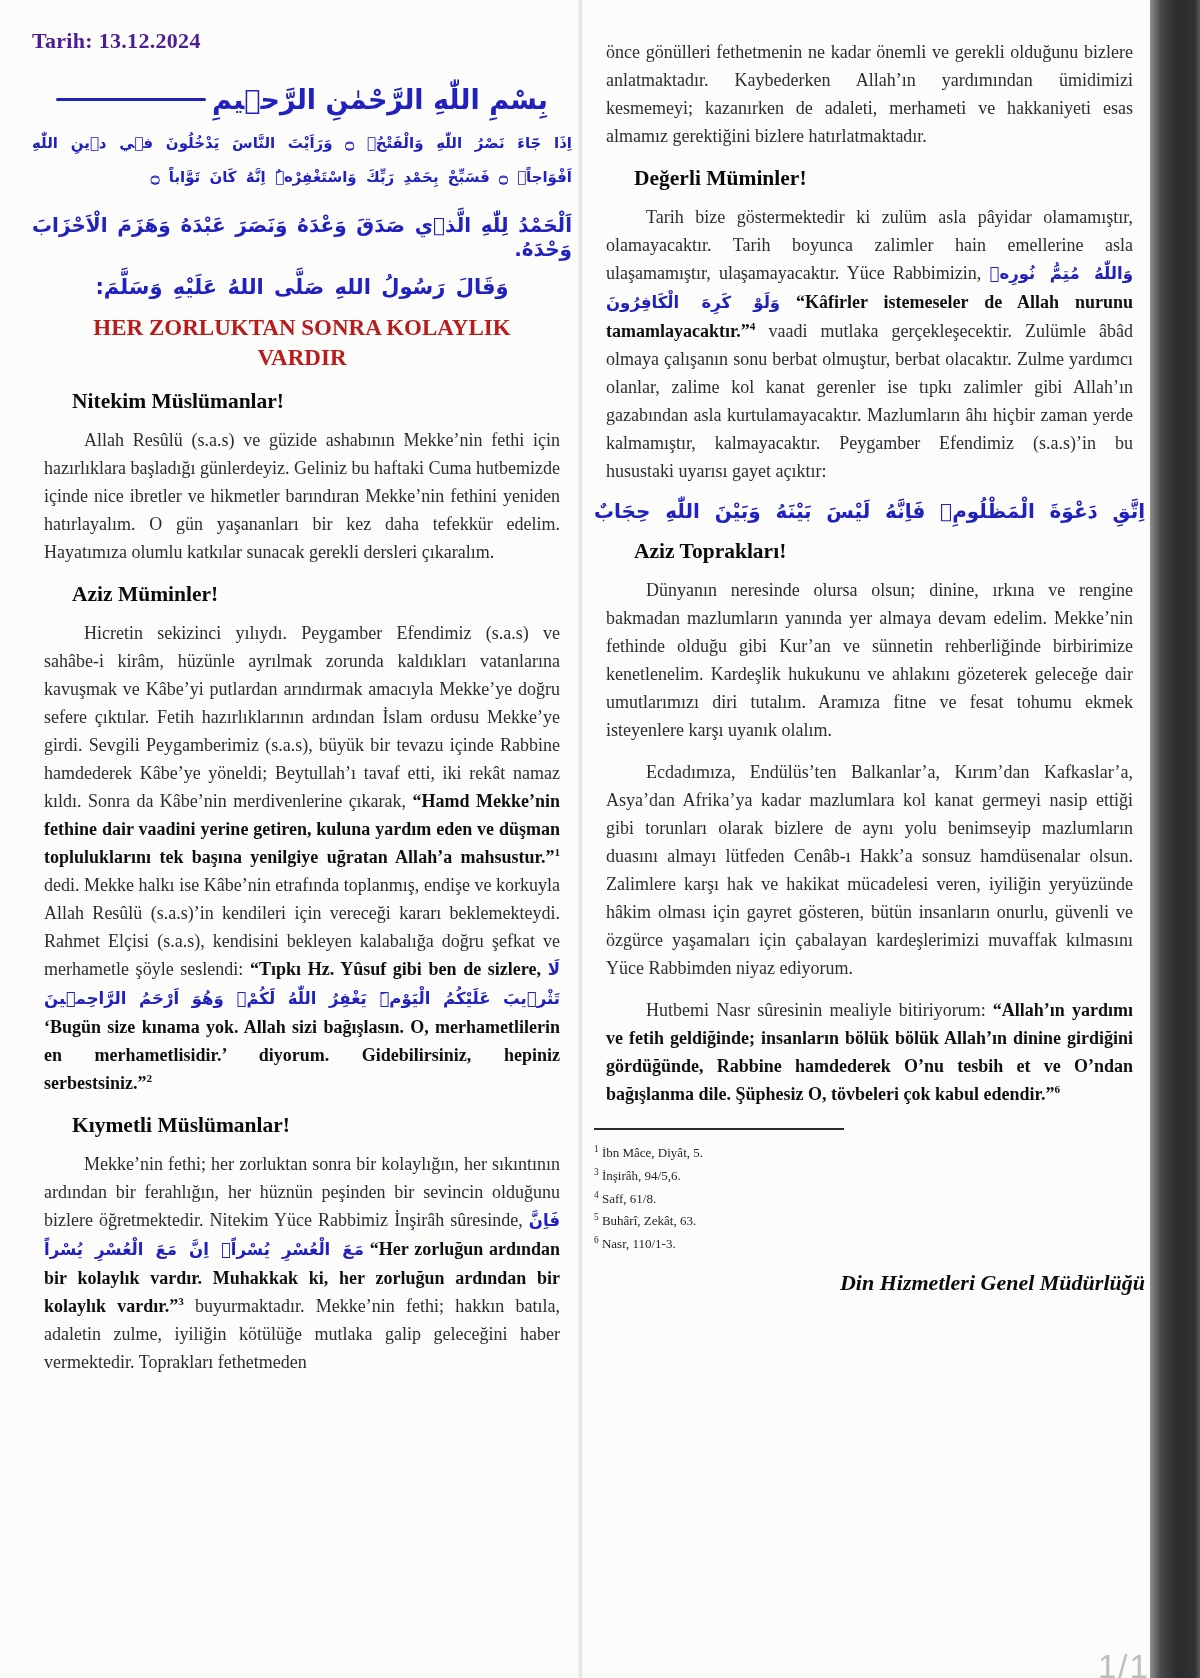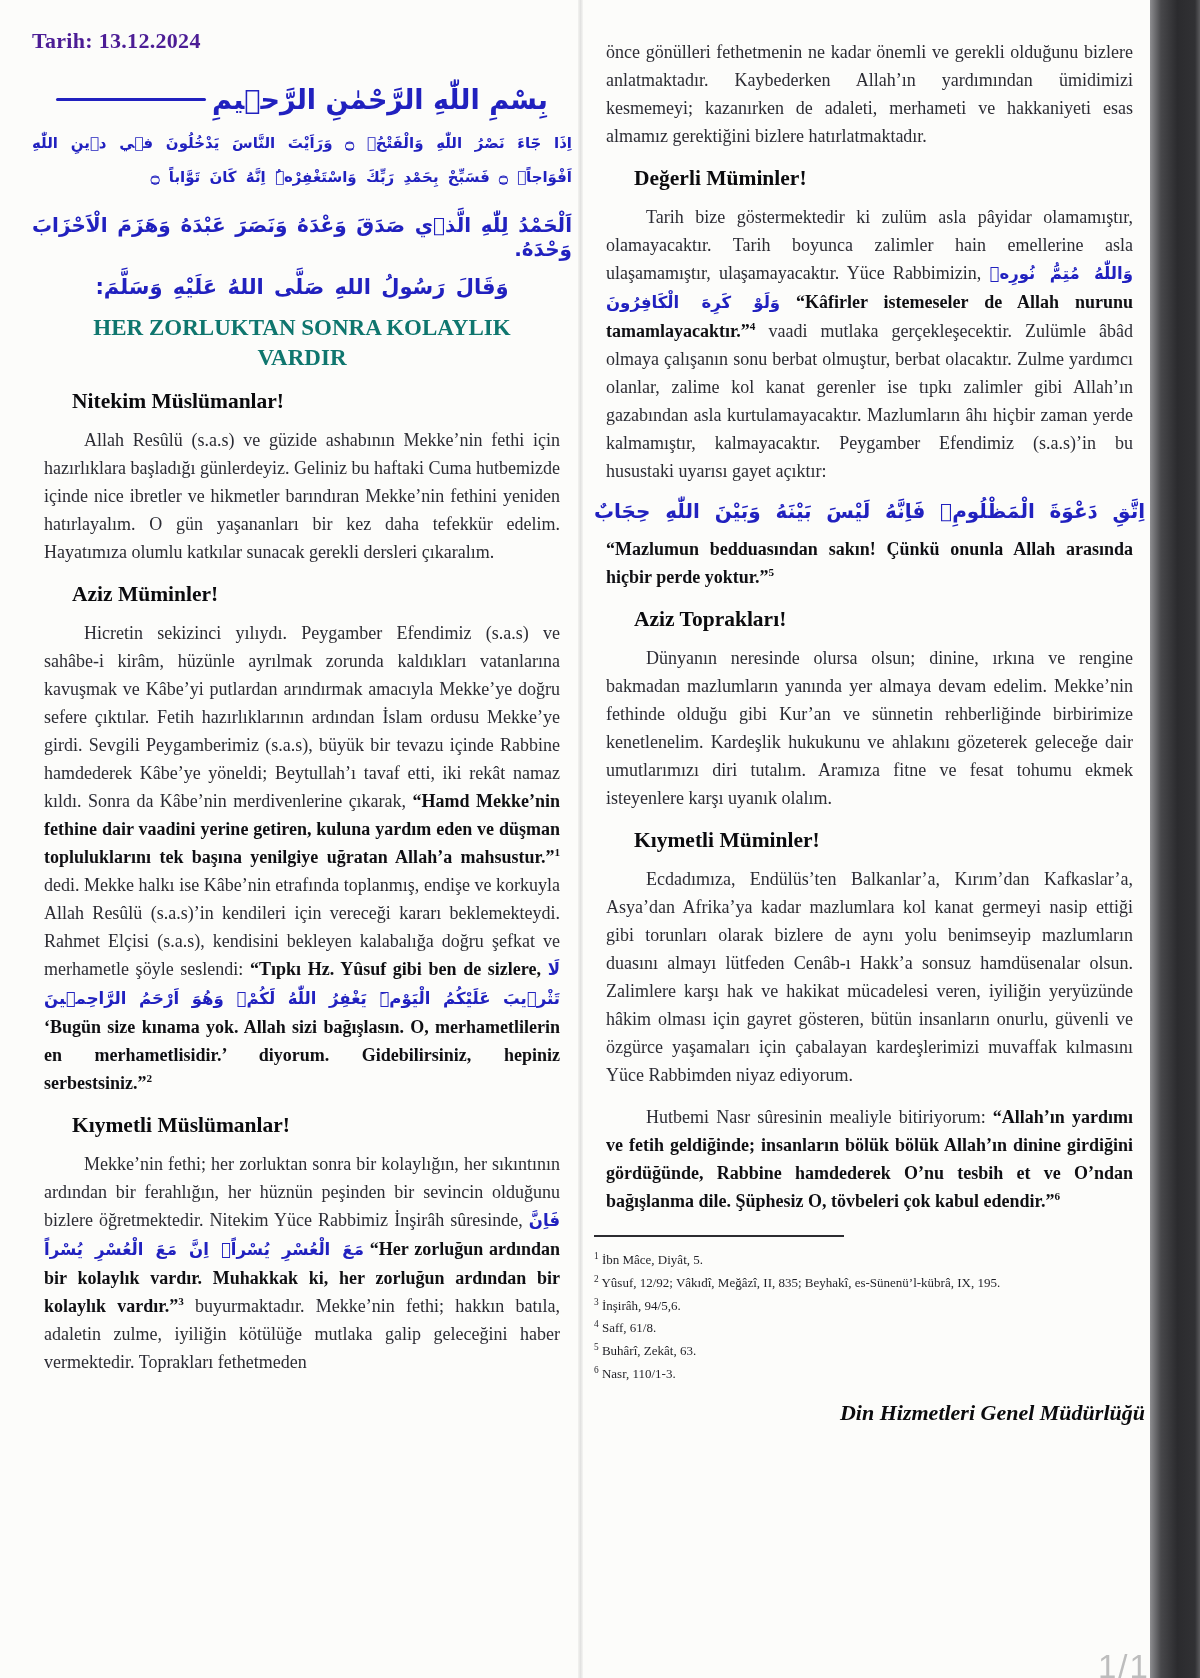--- a/index.html
+++ b/index.html
@@ -22,21 +22,21 @@
   .besmele-row{margin:30px 0 4px;display:flex;justify-content:center;align-items:flex-start;}
   .besmele-line{width:150px;height:3px;background:#2121bf;border-radius:2px;margin-right:6px;margin-top:14px;}
   .besmele-text{font-family:"DejaVu Sans", sans-serif;font-size:27px;font-weight:bold;color:#2121bf;direction:rtl;}
 
   .arabic-block{font-family:"DejaVu Sans", sans-serif;color:#2121bf;font-weight:bold;direction:rtl;}
   .ar-1{font-size:15px;line-height:2.25;text-align:justify;margin-top:12px;word-spacing:4px;}
   .ar-2{font-size:21px;text-align:center;margin-top:14px;word-spacing:3px;}
   .ar-3{font-size:20px;margin-top:18px;text-align:justify;text-align-last:justify;}
   .ar-hadith{font-size:20px;margin:14px 0 8px;text-align:justify;text-align-last:justify;}
 
-  .title{font-size:23px;font-weight:bold;color:#0f766e;text-align:center;line-height:1.32;
+  .title{font-size:23px;font-weight:bold;color:#b91c1c;text-align:center;line-height:1.32;
     max-width:440px;margin:14px auto 0;}
 
   .heading{font-size:21.5px;font-weight:bold;color:#0b0b0e;margin:16px 0 5px 40px;}
 
   .para{font-size:18px;line-height:28px;color:#2c2c34;text-align:justify;text-indent:40px;margin:12px;}
   .no-indent{text-indent:0;}
   .para + .para{margin-top:14px;}
 
   .seg-n{}
   .seg-b{font-weight:bold;color:#0f0f13;}
@@ -79,34 +79,31 @@
     <p class="para"><span class="seg-n">Mekke’nin fethi; her zorluktan sonra bir kolaylığın, her sıkıntının ardından bir ferahlığın, her hüznün peşinden bir sevincin olduğunu bizlere öğretmektedir. Nitekim Yüce Rabbimiz İnşirâh sûresinde, </span><span class="seg-a">فَاِنَّ مَعَ الْعُسْرِ يُسْراًۙ اِنَّ مَعَ الْعُسْرِ يُسْراً</span><span class="seg-b"> “Her zorluğun ardından bir kolaylık vardır. Muhakkak ki, her zorluğun ardından bir kolaylık vardır.”</span><span class="seg-s">3</span><span class="seg-n"> buyurmaktadır. Mekke’nin fethi; hakkın batıla, adaletin zulme, iyiliğin kötülüğe mutlaka galip geleceğini haber vermektedir. Toprakları fethetmeden</span></p>
   </div>
 
   <div class="col col-right">
     <p class="para no-indent">önce gönülleri fethetmenin ne kadar önemli ve gerekli olduğunu bizlere anlatmaktadır. Kaybederken Allah’ın yardımından ümidimizi kesmemeyi; kazanırken de adaleti, merhameti ve hakkaniyeti esas almamız gerektiğini bizlere hatırlatmaktadır.</p>
 
     <div class="heading">Değerli Müminler!</div>
     <p class="para"><span class="seg-n">Tarih bize göstermektedir ki zulüm asla pâyidar olamamıştır, olamayacaktır. Tarih boyunca zalimler hain emellerine asla ulaşamamıştır, ulaşamayacaktır. Yüce Rabbimizin, </span><span class="seg-a">وَاللّٰهُ مُتِمُّ نُورِه۪ وَلَوْ كَرِهَ الْكَافِرُونَ</span><span class="seg-b"> “Kâfirler istemeseler de Allah nurunu tamamlayacaktır.”</span><span class="seg-s">4</span><span class="seg-n"> vaadi mutlaka gerçekleşecektir. Zulümle âbâd olmaya çalışanın sonu berbat olmuştur, berbat olacaktır. Zulme yardımcı olanlar, zalime kol kanat gerenler ise tıpkı zalimler gibi Allah’ın gazabından asla kurtulamayacaktır. Mazlumların âhı hiçbir zaman yerde kalmamıştır, kalmayacaktır. Peygamber Efendimiz (s.a.s)’in bu husustaki uyarısı gayet açıktır:</span></p>
 
     <div class="arabic-block ar-hadith">اِتَّقِ دَعْوَةَ الْمَظْلُومِۙ فَاِنَّهُ لَيْسَ بَيْنَهُ وَبَيْنَ اللّٰهِ حِجَابٌ</div>
-    <p class="para no-indent"><span class="seg-b">“Mazlumun bedduasından sakın! Çünkü onunla Allah arasında hiçbir perde yoktur.”</span><span class="seg-s">5</span></p>
 
     <div class="heading">Aziz Toprakları!</div>
     <p class="para">Dünyanın neresinde olursa olsun; dinine, ırkına ve rengine bakmadan mazlumların yanında yer almaya devam edelim. Mekke’nin fethinde olduğu gibi Kur’an ve sünnetin rehberliğinde birbirimize kenetlenelim. Kardeşlik hukukunu ve ahlakını gözeterek geleceğe dair umutlarımızı diri tutalım. Aramıza fitne ve fesat tohumu ekmek isteyenlere karşı uyanık olalım.</p>
 
-    <div class="heading">Kıymetli Müminler!</div>
     <p class="para">Ecdadımıza, Endülüs’ten Balkanlar’a, Kırım’dan Kafkaslar’a, Asya’dan Afrika’ya kadar mazlumlara kol kanat germeyi nasip ettiği gibi torunları olarak bizlere de aynı yolu benimseyip mazlumların duasını almayı lütfeden Cenâb-ı Hakk’a sonsuz hamdüsenalar olsun. Zalimlere karşı hak ve hakikat mücadelesi veren, iyiliğin yeryüzünde hâkim olması için gayret gösteren, bütün insanların onurlu, güvenli ve özgürce yaşamaları için çabalayan kardeşlerimizi muvaffak kılmasını Yüce Rabbimden niyaz ediyorum.</p>
 
     <p class="para"><span class="seg-n">Hutbemi Nasr sûresinin mealiyle bitiriyorum: </span><span class="seg-b">“Allah’ın yardımı ve fetih geldiğinde; insanların bölük bölük Allah’ın dinine girdiğini gördüğünde, Rabbine hamdederek O’nu tesbih et ve O’ndan bağışlanma dile. Şüphesiz O, tövbeleri çok kabul edendir.”</span><span class="seg-s">6</span></p>
 
     <hr class="footnote-divider">
     <div class="footnotes">
         <div class="footnote"><sup>1</sup> İbn Mâce, Diyât, 5.</div>
-        <div class="footnote"><sup>2</sup> Yûsuf, 12/92; Vâkıdî, Meğâzî, II, 835; Beyhakî, es-Sünenü’l-kübrâ, IX, 195.</div>
         <div class="footnote"><sup>3</sup> İnşirâh, 94/5,6.</div>
         <div class="footnote"><sup>4</sup> Saff, 61/8.</div>
         <div class="footnote"><sup>5</sup> Buhârî, Zekât, 63.</div>
         <div class="footnote"><sup>6</sup> Nasr, 110/1-3.</div>
       </div>
 
     <div class="signature">Din Hizmetleri Genel Müdürlüğü</div>
   </div>
 
   <div class="gutter-shadow"></div>

